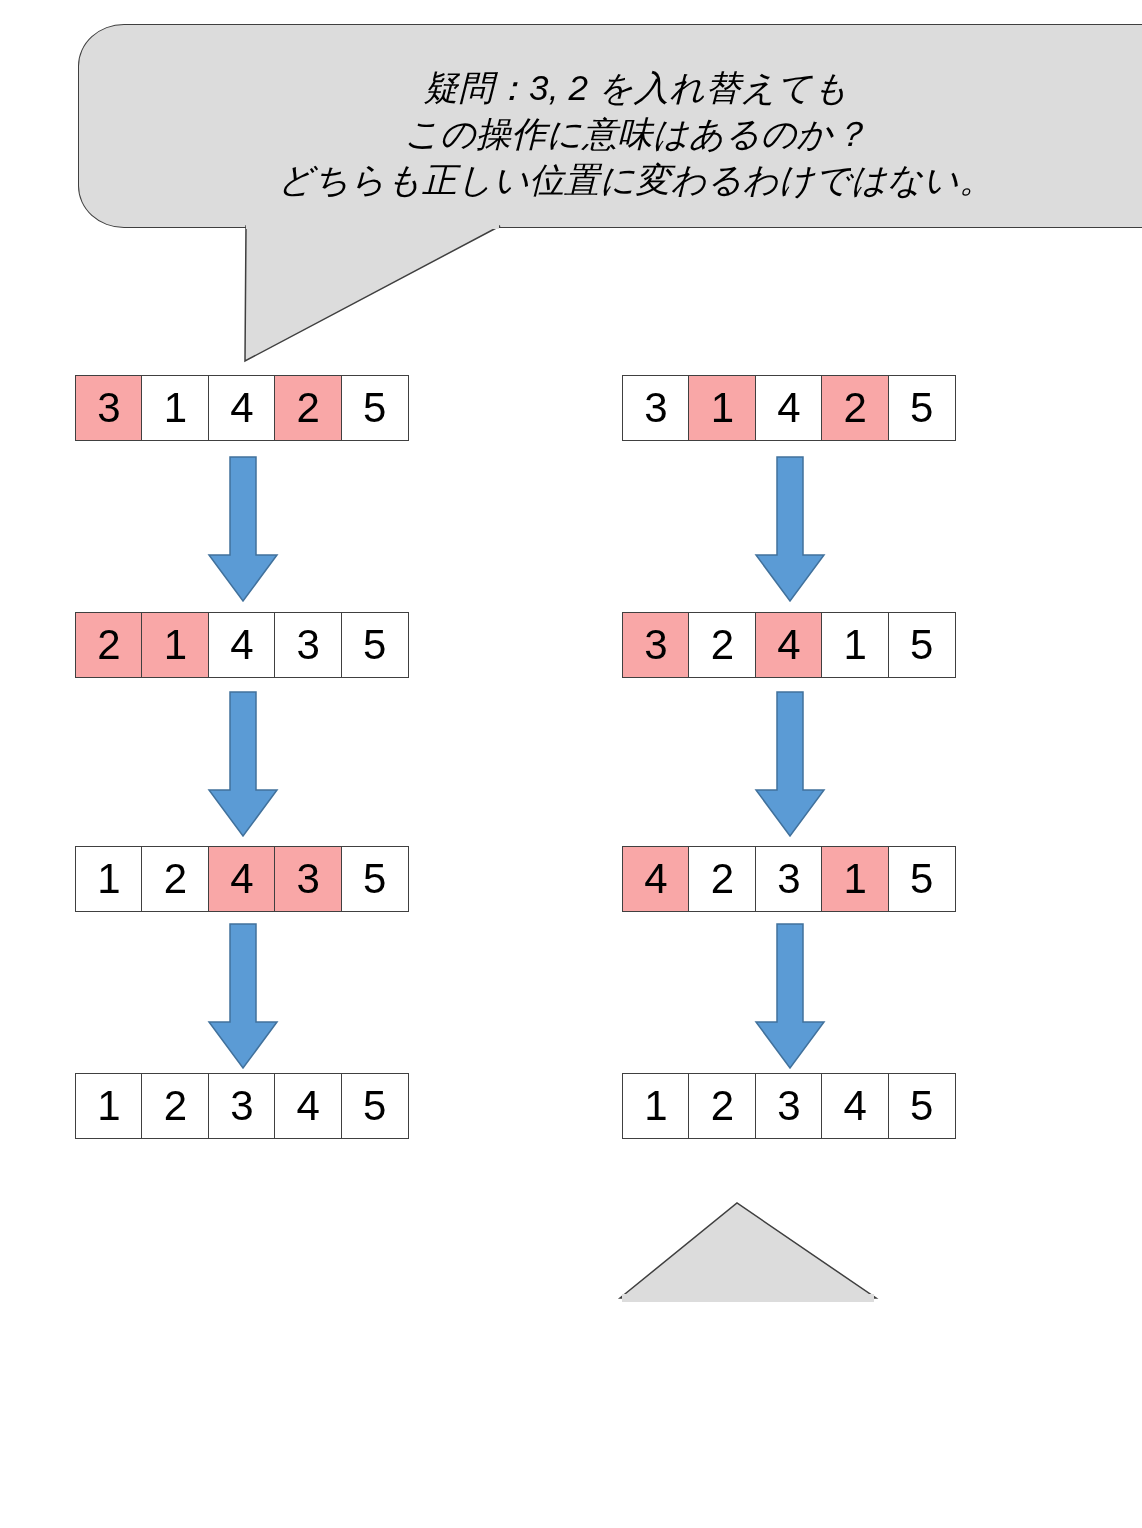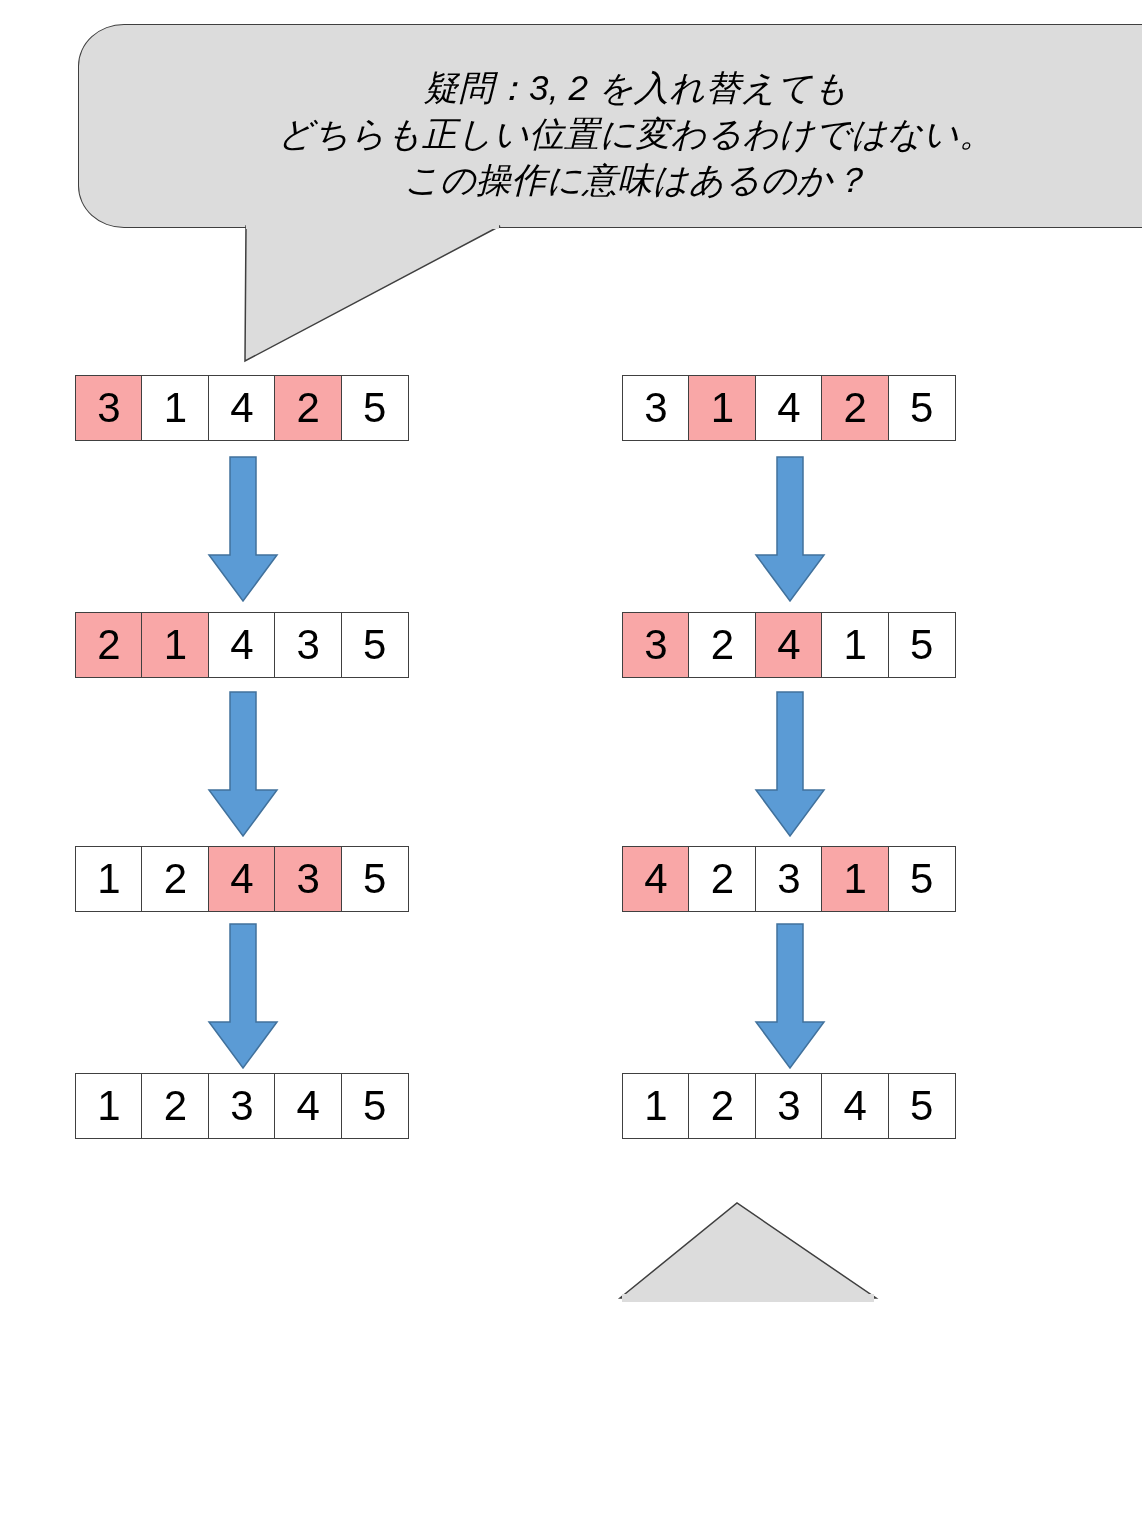--- a/index.html
+++ b/index.html
@@ -93,22 +93,22 @@
     z-index: 1;
   }
 </style>
 </head>
 <body>
 
 <div id="canvas">
 
   <div class="callout" id="callout-question">
     <div class="callout-line">疑問：3, 2 を入れ替えても</div>
+    <div class="callout-line">この操作に意味はあるのか？</div>
     <div class="callout-line">どちらも正しい位置に変わるわけではない。</div>
-    <div class="callout-line">この操作に意味はあるのか？</div>
   </div>
 
   <svg class="tail-svg" style="left:0px; top:0px; width:1142px; height:1528px;">
     <polygon points="246,226 500,226 245,361" fill="#dcdcdc" stroke="#3f3f3f" stroke-width="1.5"></polygon>
     <rect x="246" y="221" width="253" height="8" fill="#dcdcdc"></rect>
   </svg>
 
 
   <svg class="tail-svg" style="left:0px; top:0px; width:1142px; height:1528px;">
     <polygon points="620,1298 737,1203 876,1298" fill="#dcdcdc" stroke="#3f3f3f" stroke-width="1.5"></polygon>

